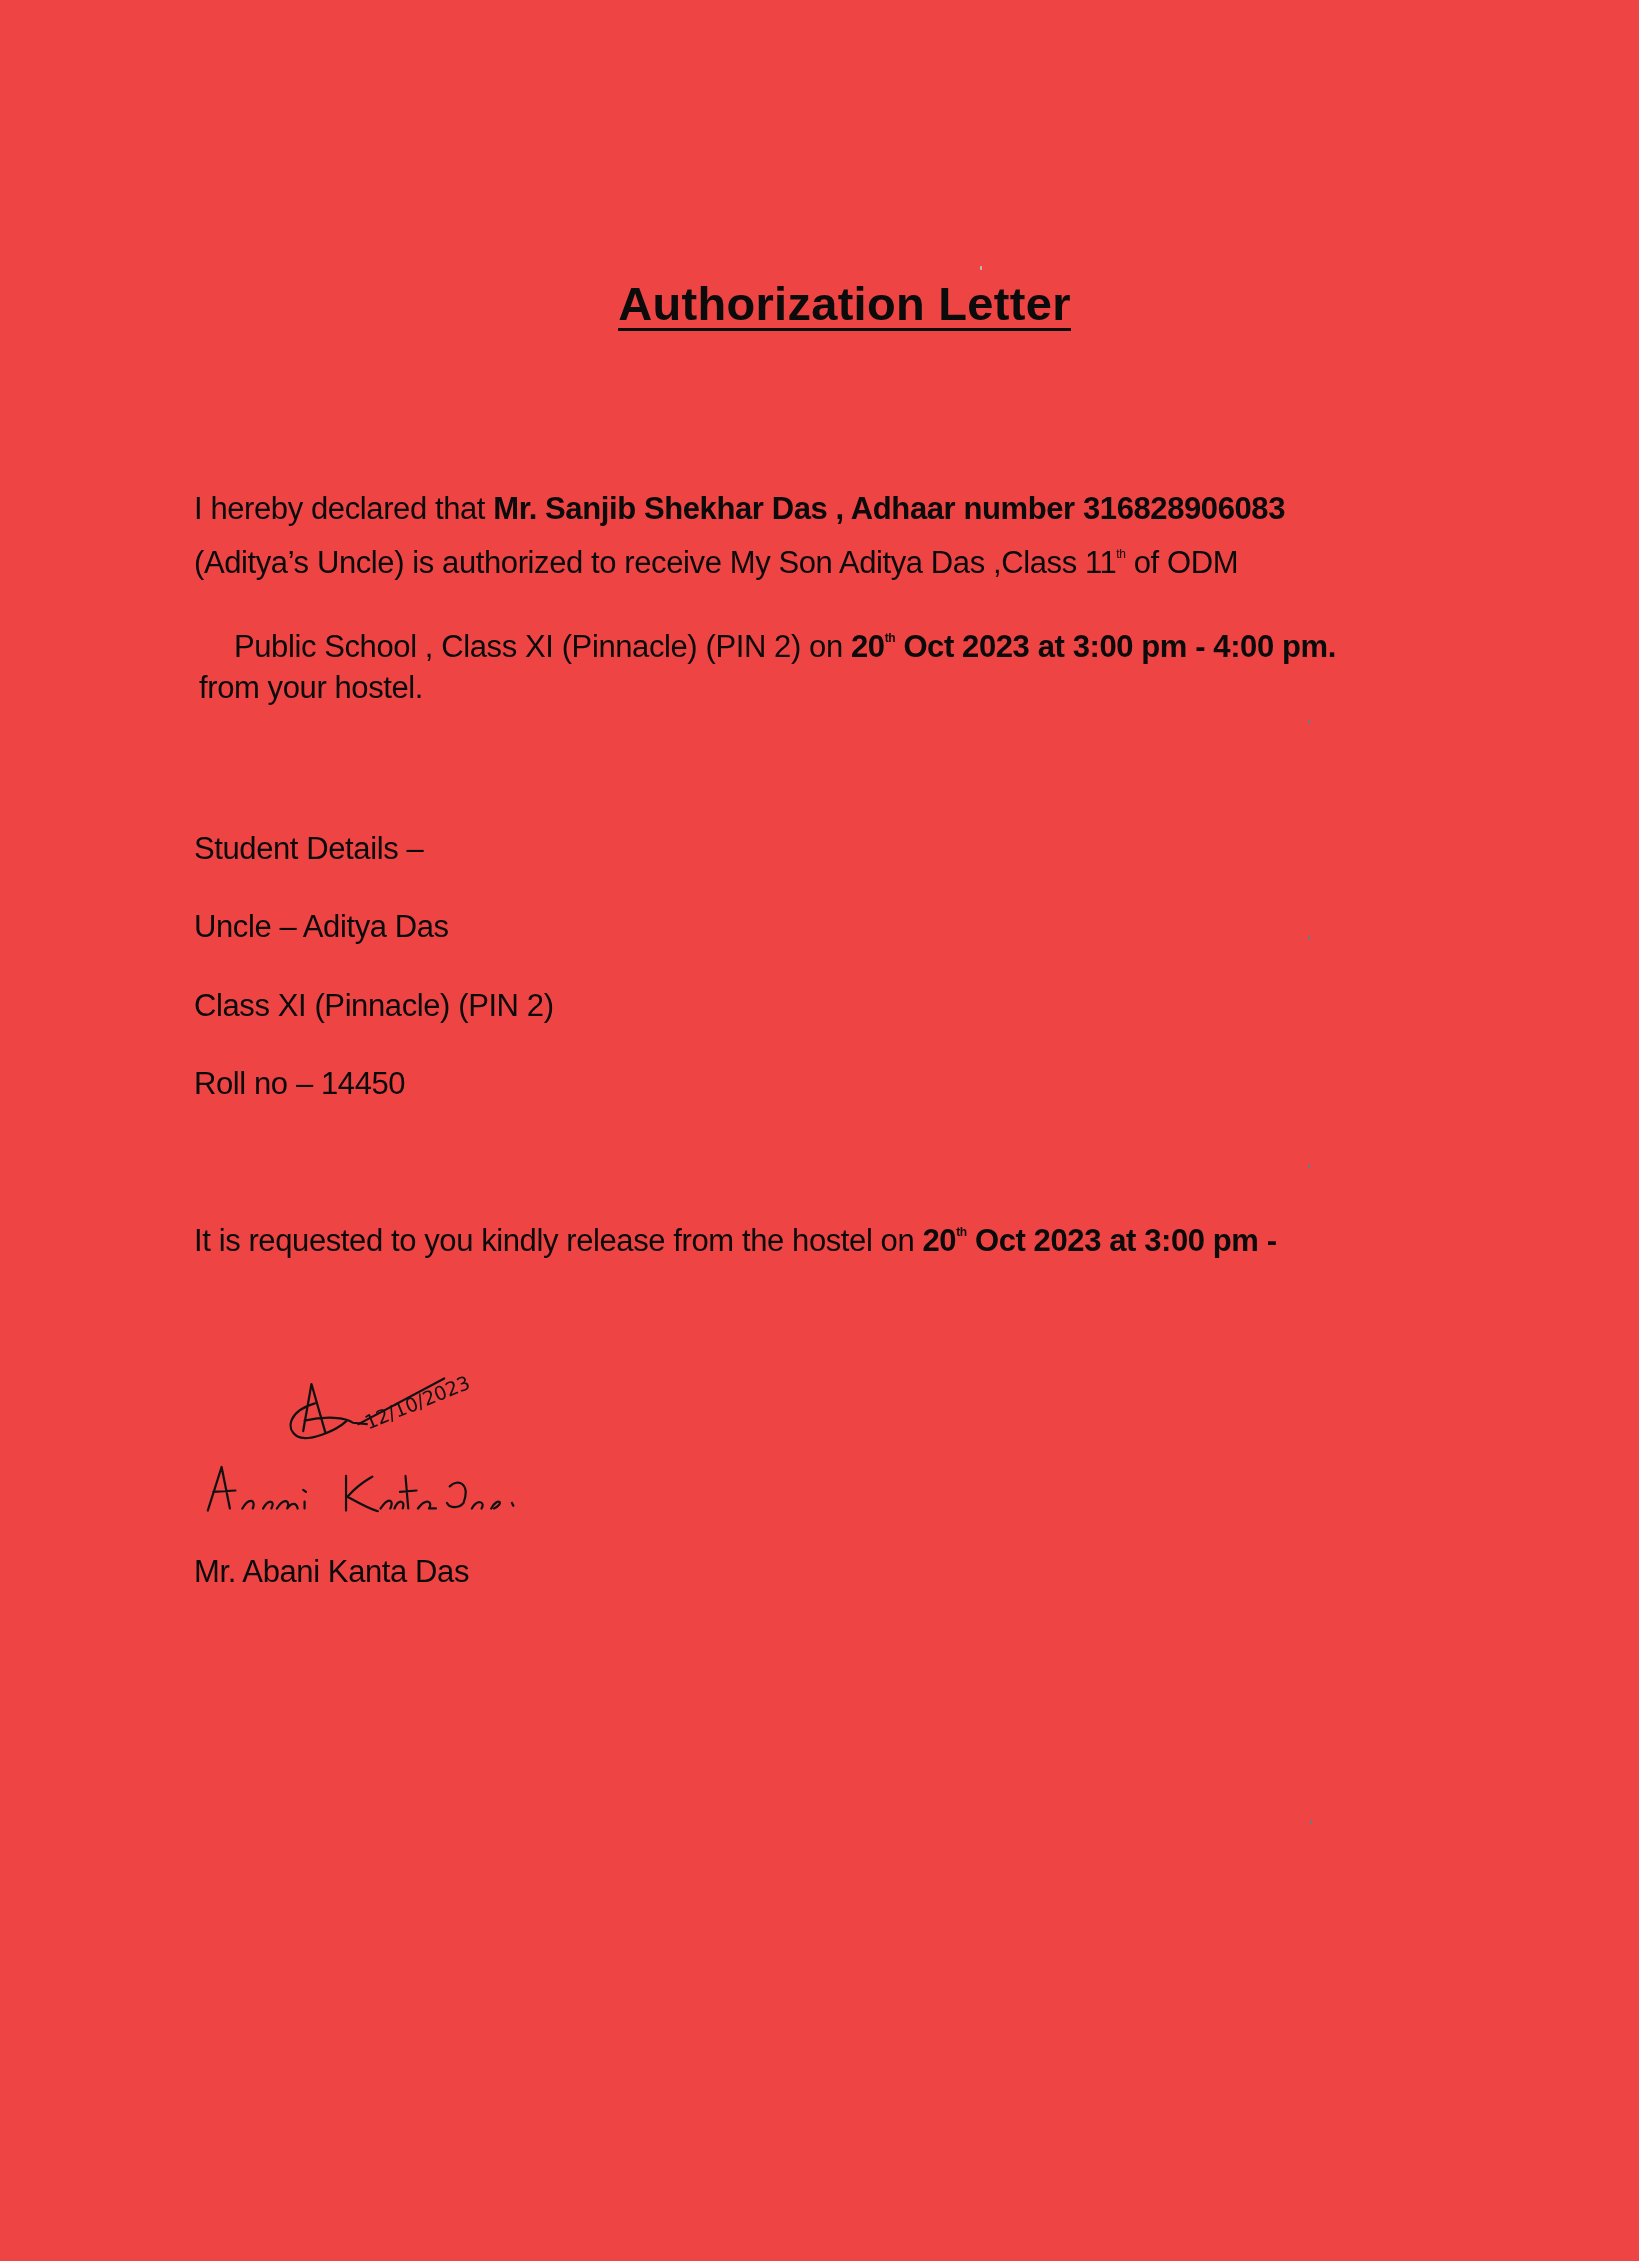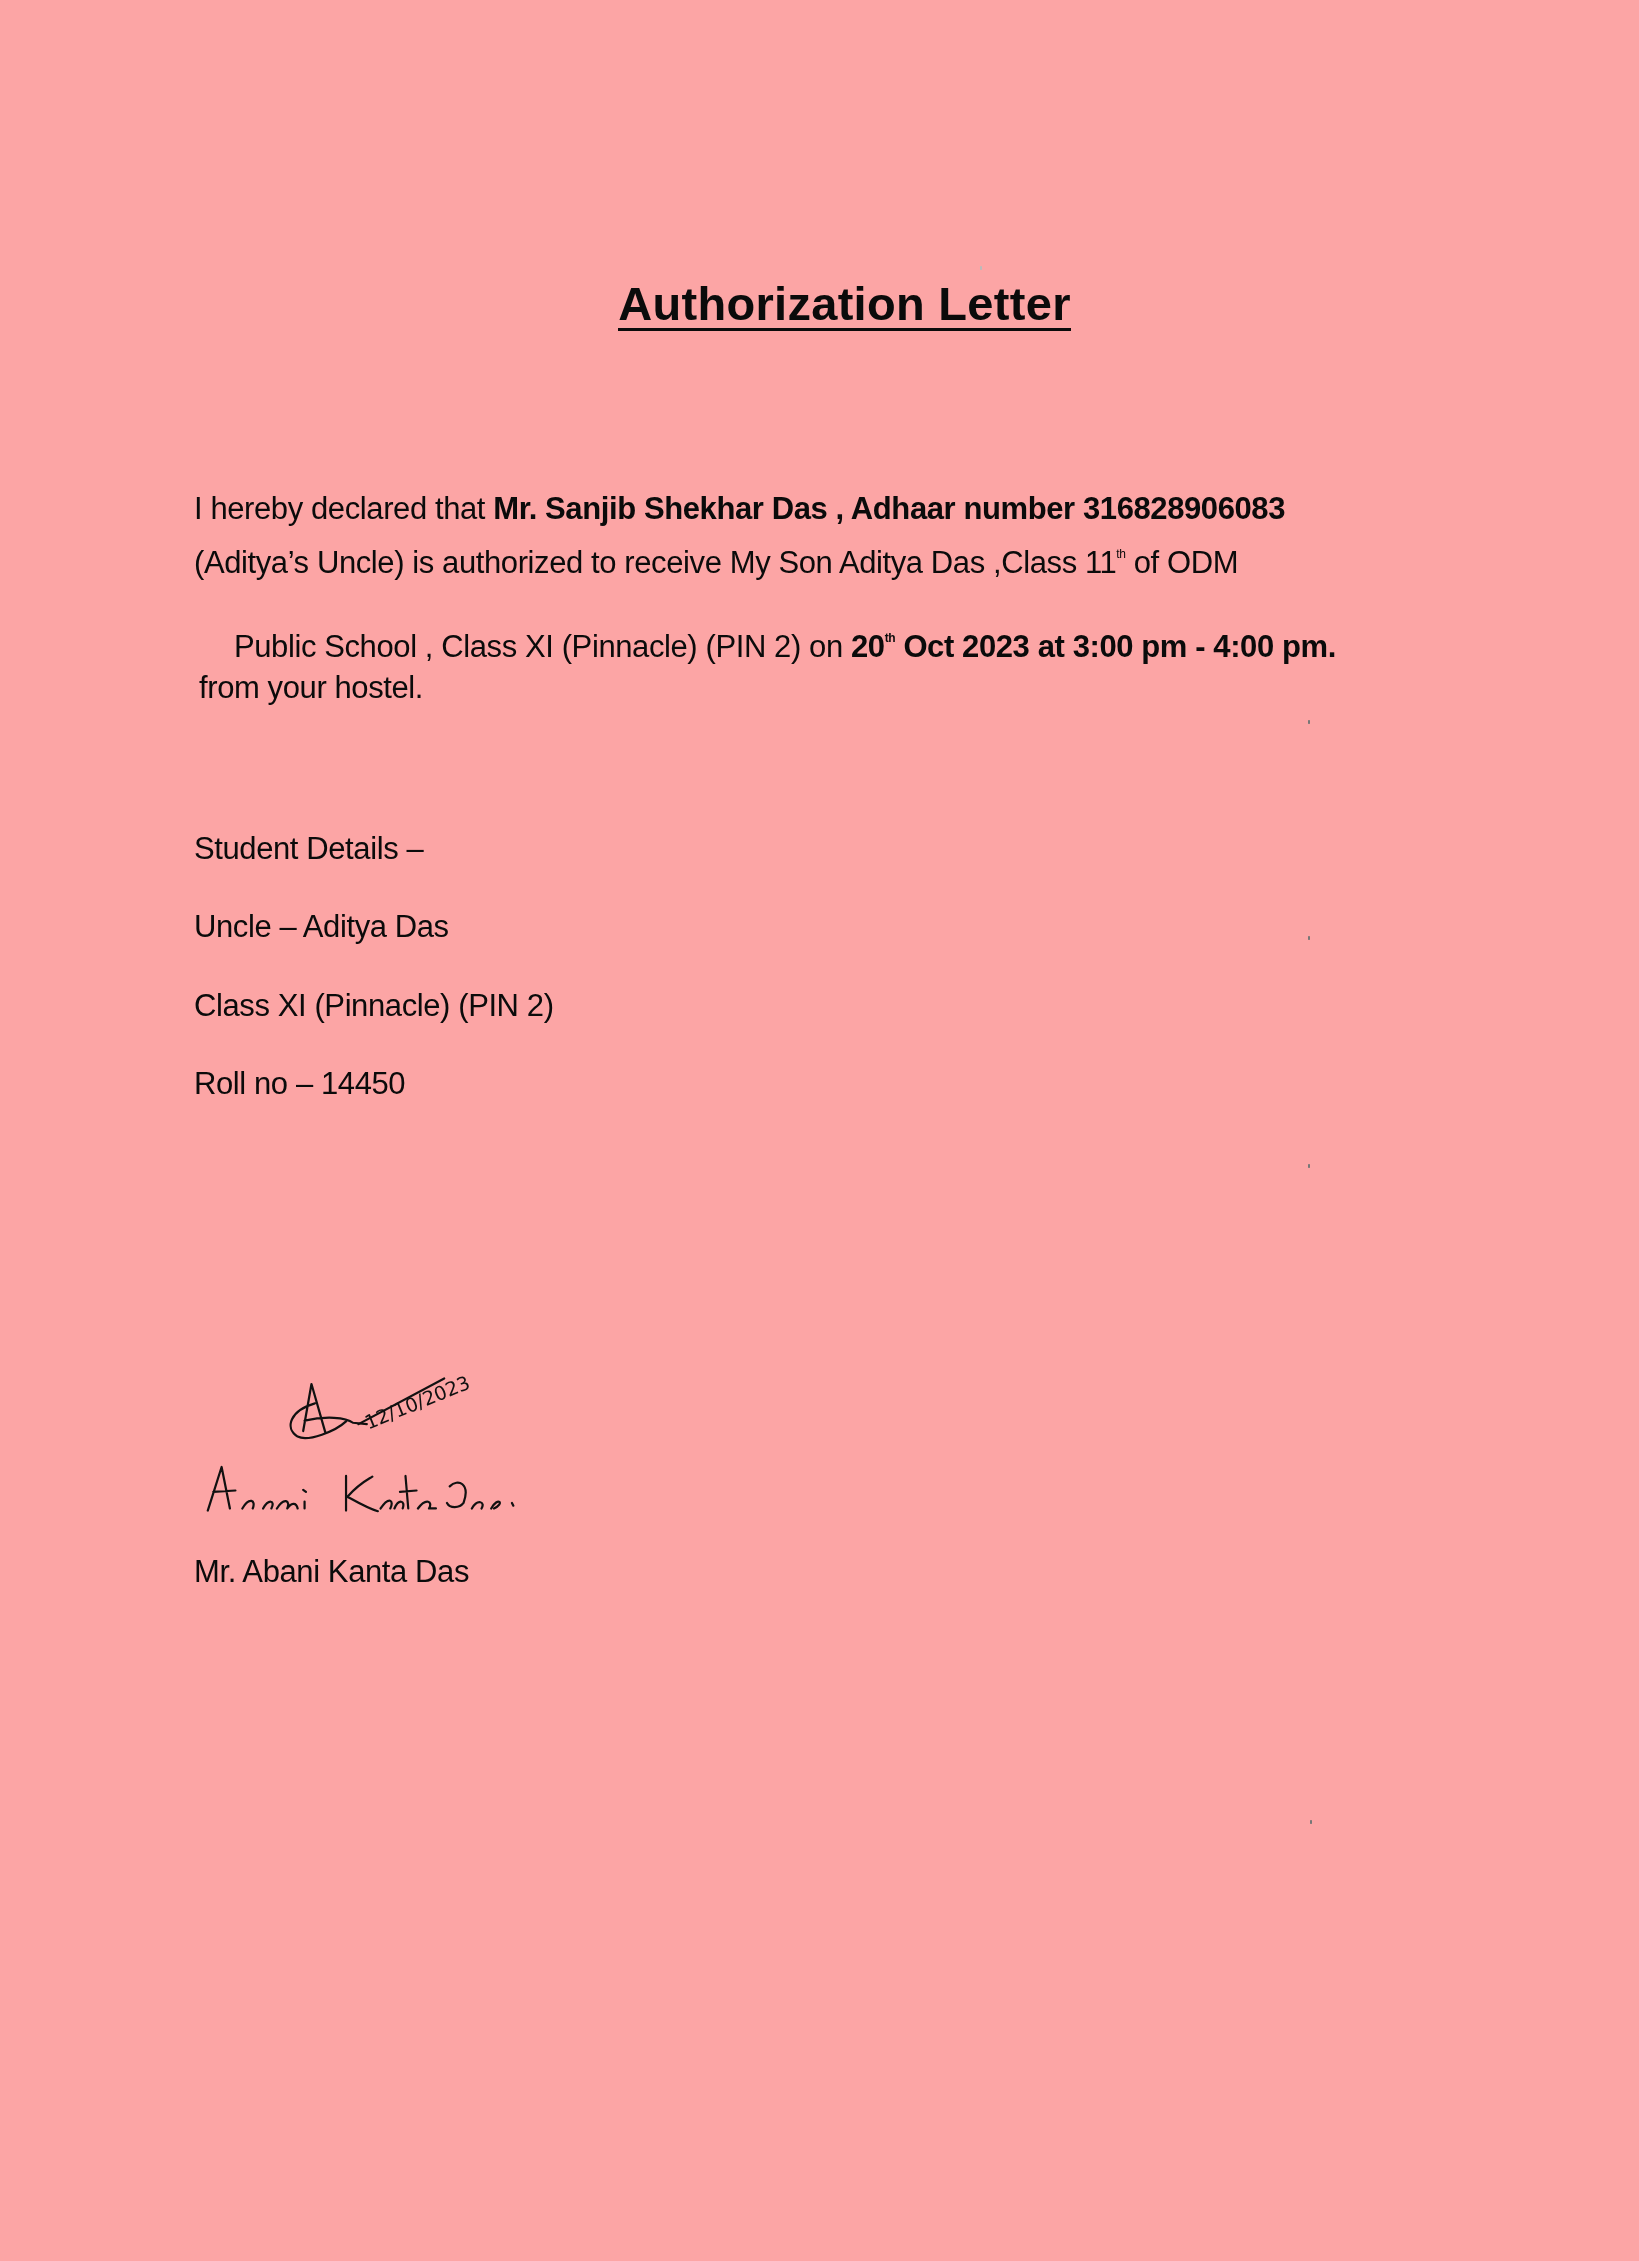--- a/index.html
+++ b/index.html
@@ -13,21 +13,21 @@
       position: relative;
       overflow: hidden;
       font-family: "Liberation Sans", sans-serif;
       color: #0b0b0b;
     }
     .page {
       position: absolute;
       left: 0; top: 0;
       width: 1639px;
       height: 2261px;
-      background: #fca5a5;
+      background: #ef4444;
     }
     .title {
       position: absolute;
       left: 0; right: 0;
       top: 276px;
       text-align: center;
       font-size: 47px;
       font-weight: bold;
       letter-spacing: 0.3px;
     }
@@ -87,20 +87,23 @@
   <div class="line" style="top:631px;margin-left:40px;">
     <span>Public School , Class XI (Pinnacle) (PIN 2) on </span><b>20</b><sup style="font-weight:bold;">th</sup><b> Oct 2023 at 3:00 pm - 4:00 pm.</b>
   </div>
   <div class="line" style="top:672px; left:199px;">from your hostel.</div>
 
   <div class="line" style="top:833px;">Student Details –</div>
   <div class="line" style="top:911px;">Uncle – Aditya Das</div>
   <div class="line" style="top:990px;">Class XI (Pinnacle) (PIN 2)</div>
   <div class="line" style="top:1068px;">Roll no – 14450</div>
 
+  <div class="line" style="top:1225px;">
+    <span>It is requested to you kindly release from the hostel on </span><b>20</b><sup style="font-weight:bold;">th</sup><b> Oct 2023 at 3:00 pm -</b>
+  </div>
 
   <svg class="signature" viewBox="0 0 700 230">
     <g fill="none" stroke="#111" stroke-width="3.2" stroke-linecap="round" stroke-linejoin="round">
 
       <path d="M180 42 L200 112 M180 42 L168 110 M185 70 C150 80,140 105,160 118 C175 126,215 110,230 96 M170 95 C200 88,230 90,240 98 L260 100"></path>
 
       <path d="M248 100 L372 34"></path>
 
       <path d="M30 225 L50 162 L62 222 M38 198 L70 196 M80 222 C90 205,100 210,95 222 M110 222 C118 208,128 210,122 222 M130 222 C140 206,150 210,145 222 C150 214,158 212,160 222 M170 212 L170 222 M168 195 L172 198 M230 175 L230 225 M232 205 C250 185,262 180,268 176 M232 205 C250 215,262 222,276 226 M280 222 C292 204,300 210,294 222 M300 222 C306 208,316 210,312 222 M316 175 L320 222 M308 198 L332 196 M334 222 C346 206,356 212,350 222 L360 222 M380 190 C392 178,410 186,400 214 C394 222,380 222,376 214 M412 222 C420 208,432 212,426 222 M440 222 C450 204,460 215,444 222 M470 214 L472 218"></path>
     </g>

